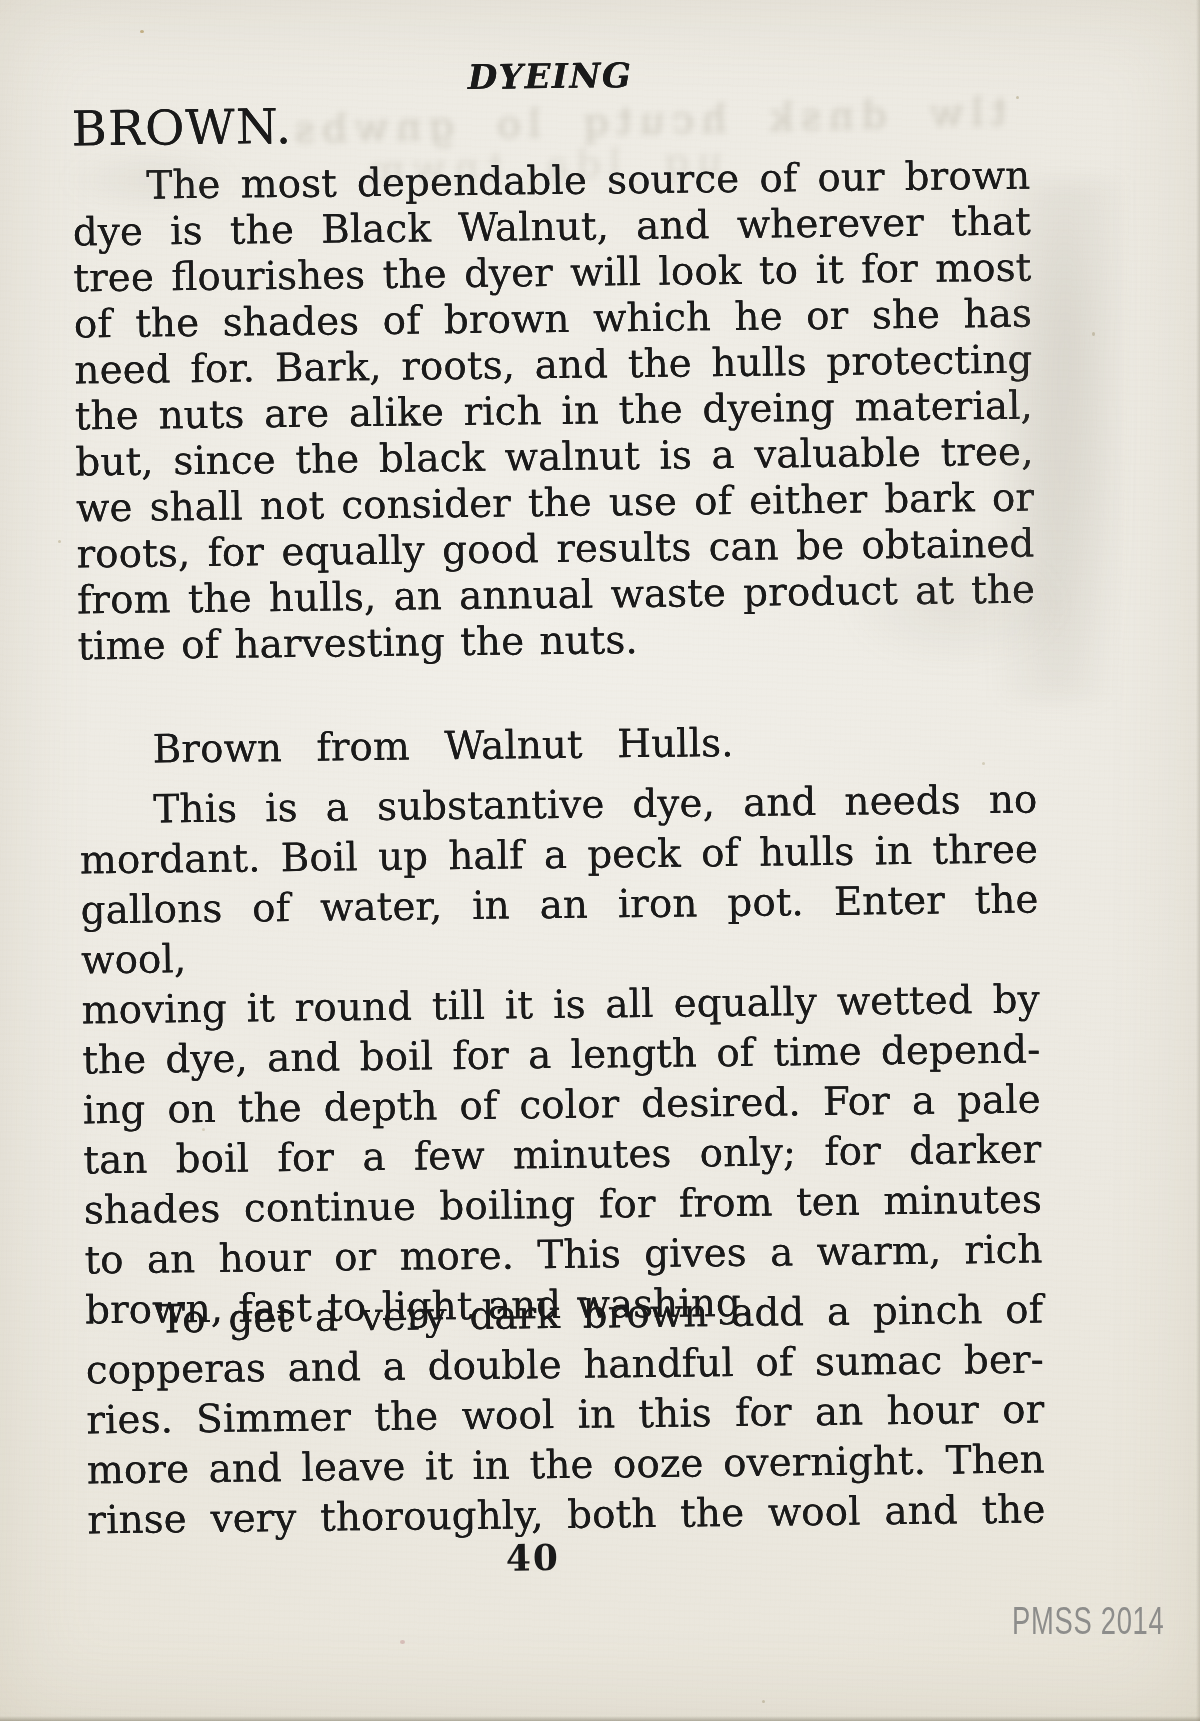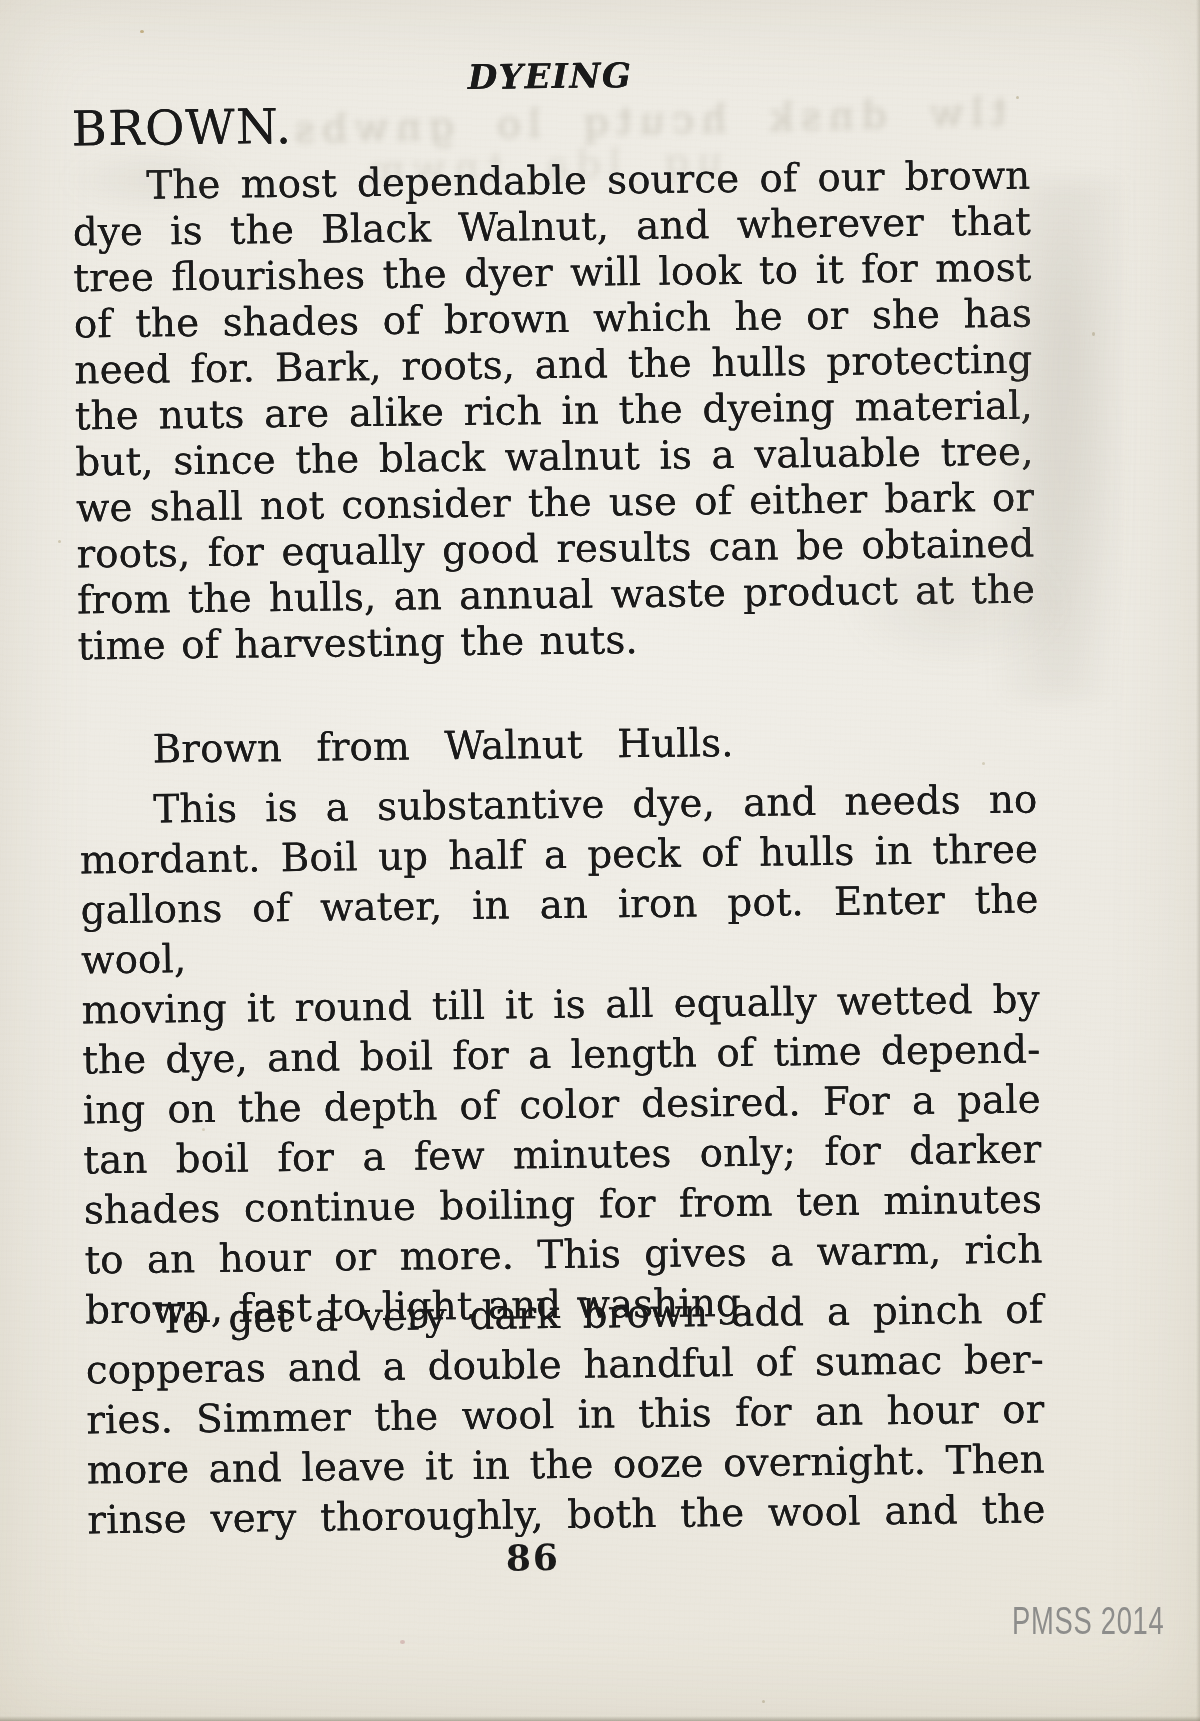--- a/index.html
+++ b/index.html
@@ -177,21 +177,21 @@
 
     <div class="para p3" id="p3">
         <div class="tline indent just">To get a very dark brown add a pinch of</div>
         <div class="tline just">copperas and a double handful of sumac ber-</div>
         <div class="tline just">ries. Simmer the wool in this for an hour or</div>
         <div class="tline just">more and leave it in the ooze overnight. Then</div>
         <div class="tline just">rinse very thoroughly, both the wool and the</div>
       </div>
 
     <div class="page-number-wrap">
-      <span>86</span>
+      <span>40</span>
     </div>
   </div>
 
   <div class="smudge smudge-right"></div>
   <div class="smudge smudge-mid"></div>
   <div class="smudge smudge-top"></div>
 
   <div class="spk s1"></div>
   <div class="spk s2"></div>
   <div class="spk s3"></div>

